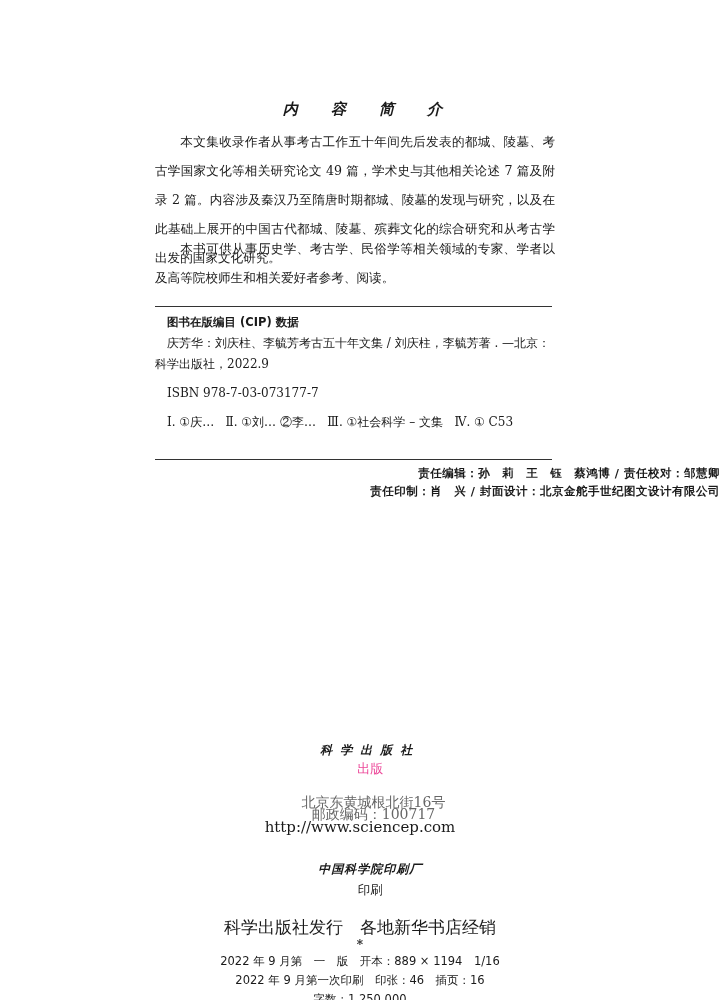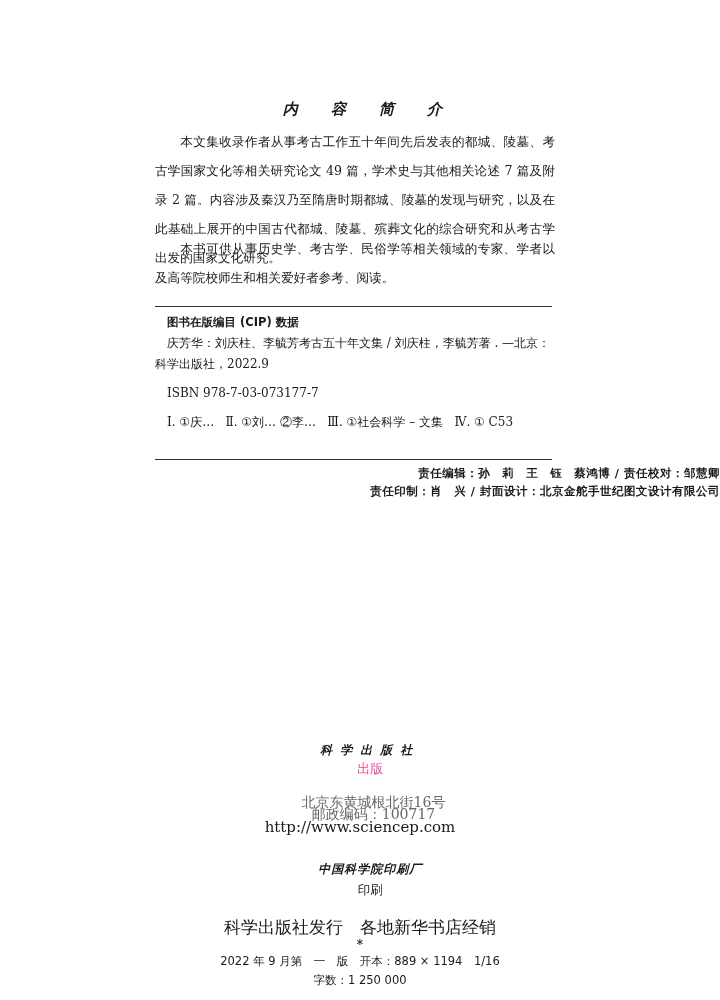--- a/index.html
+++ b/index.html
@@ -67,15 +67,16 @@
   <span class="c-line small-gray">北京东黄城根北街16号</span>
   <span class="c-line small-gray">邮政编码：100717</span>
   <span class="c-line url">http://www.sciencep.com</span>
   <span class="c-line" style="line-height:20px; margin-top:4px;">
     <span class="printer-name">中国科学院印刷厂</span>
     <span class="printer-suffix">印刷</span>
   </span>
   <span class="c-line dist">科学出版社发行　各地新华书店经销</span>
   <span class="c-line star">*</span>
   <span class="c-line spec">2022 年 9 月第　一　版　开本：889 × 1194　1/16</span>
+  <span class="c-line spec">2022 年 9 月第一次印刷　印张：46　插页：16</span>
   <span class="c-line spec">字数：1 250 000</span>
 
 </div>
 
 </body></html>

